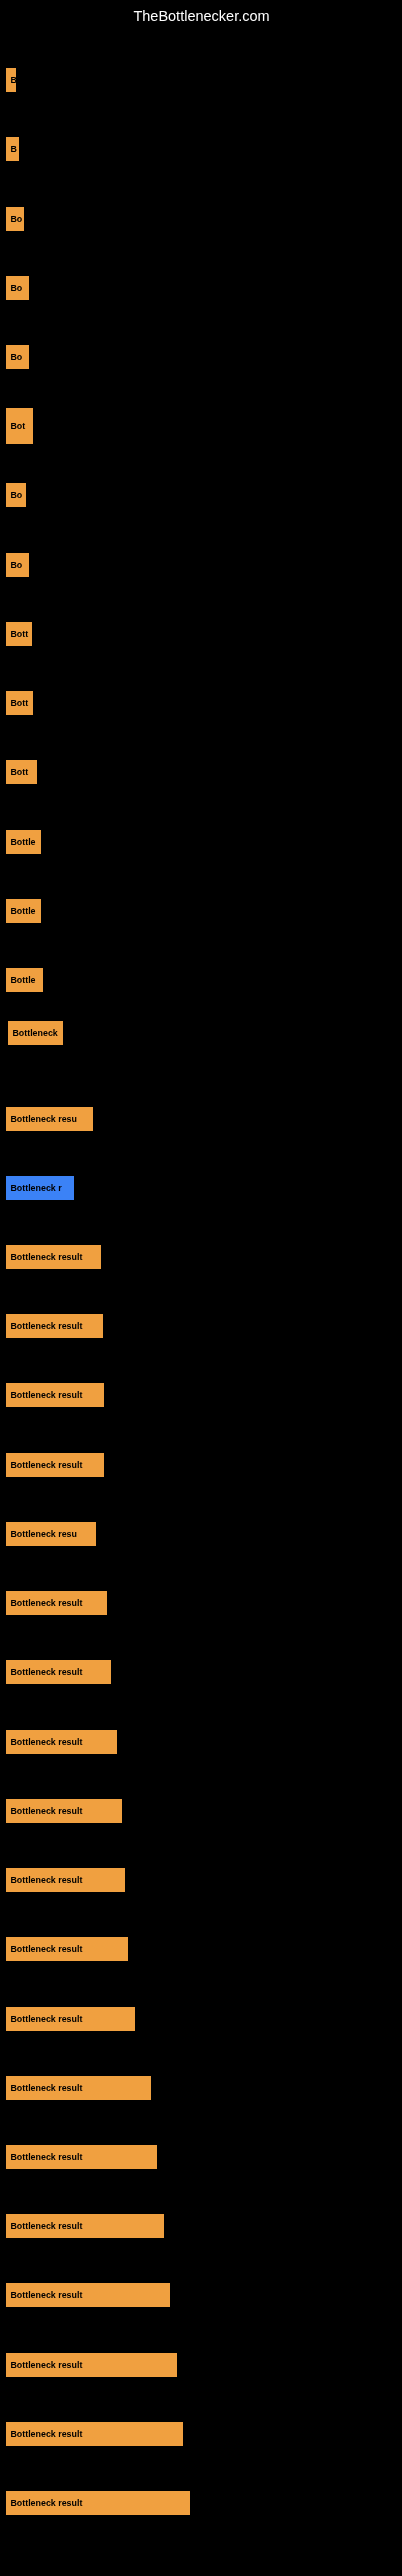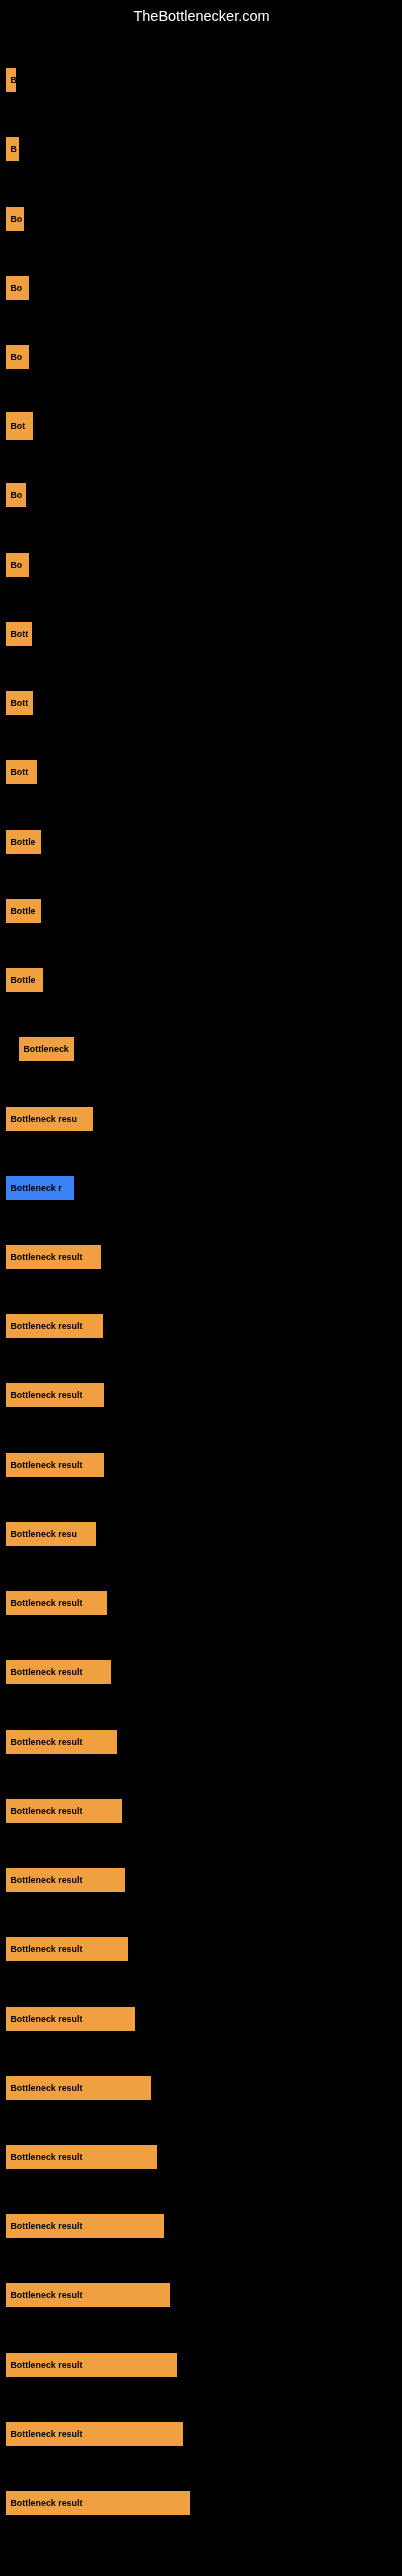--- a/index.html
+++ b/index.html
@@ -39,21 +39,21 @@
     <div style="position: absolute; top: 155px; left: 0px; width: 403px; height: 56px; display: flex; align-items: center;">
       <div style="background-color: rgb(240, 160, 64); color: rgb(0, 0, 0); font-size: 8.9px; font-weight: bold; padding: 3.2px 4px; white-space: nowrap; display: flex; align-items: center; height: 24px; min-width: 17.7px; width: 17.7px; margin-left: 6.4px; overflow: hidden;">Bo</div>
     </div>
     <div style="position: absolute; top: 224px; left: 0px; width: 403px; height: 56px; display: flex; align-items: center;">
       <div style="background-color: rgb(240, 160, 64); color: rgb(0, 0, 0); font-size: 8.9px; font-weight: bold; padding: 3.2px 4px; white-space: nowrap; display: flex; align-items: center; height: 24px; min-width: 22.5px; width: 22.5px; margin-left: 6.4px; overflow: hidden;">Bo</div>
     </div>
     <div style="position: absolute; top: 293px; left: 0px; width: 403px; height: 56px; display: flex; align-items: center;">
       <div style="background-color: rgb(240, 160, 64); color: rgb(0, 0, 0); font-size: 8.9px; font-weight: bold; padding: 3.2px 4px; white-space: nowrap; display: flex; align-items: center; height: 24px; min-width: 22.5px; width: 22.5px; margin-left: 6.4px; overflow: hidden;">Bo</div>
     </div>
     <div style="position: absolute; top: 362px; left: 0px; width: 403px; height: 56px; display: flex; align-items: center;">
-      <div style="background-color: rgb(240, 160, 64); color: rgb(0, 0, 0); font-size: 8.9px; font-weight: bold; padding: 3.2px 4px; white-space: nowrap; display: flex; align-items: center; height: 28px; min-width: 27px; width: 27px; margin-left: 6.4px; overflow: hidden;">Bot</div>
+      <div style="background-color: rgb(240, 160, 64); color: rgb(0, 0, 0); font-size: 8.9px; font-weight: bold; padding: 3.2px 4px; white-space: nowrap; display: flex; align-items: center; height: 36px; min-width: 27px; width: 27px; margin-left: 6.4px; overflow: hidden;">Bot</div>
     </div>
     <div style="position: absolute; top: 431px; left: 0px; width: 403px; height: 56px; display: flex; align-items: center;">
       <div style="background-color: rgb(240, 160, 64); color: rgb(0, 0, 0); font-size: 8.9px; font-weight: bold; padding: 3.2px 4px; white-space: nowrap; display: flex; align-items: center; height: 24px; min-width: 19.3px; width: 19.3px; margin-left: 6.4px; overflow: hidden;">Bo</div>
     </div>
     <div style="position: absolute; top: 501px; left: 0px; width: 403px; height: 56px; display: flex; align-items: center;">
       <div style="background-color: rgb(240, 160, 64); color: rgb(0, 0, 0); font-size: 8.9px; font-weight: bold; padding: 3.2px 4px; white-space: nowrap; display: flex; align-items: center; height: 24px; min-width: 22.5px; width: 22.5px; margin-left: 6.4px; overflow: hidden;">Bo</div>
     </div>
     <div style="position: absolute; top: 570px; left: 0px; width: 403px; height: 56px; display: flex; align-items: center;">
       <div style="background-color: rgb(240, 160, 64); color: rgb(0, 0, 0); font-size: 8.9px; font-weight: bold; padding: 3.2px 4px; white-space: nowrap; display: flex; align-items: center; height: 24px; min-width: 26px; width: 26px; margin-left: 6.4px; overflow: hidden;">Bott</div>
     </div>
@@ -65,21 +65,21 @@
     </div>
     <div style="position: absolute; top: 778px; left: 0px; width: 403px; height: 56px; display: flex; align-items: center;">
       <div style="background-color: rgb(240, 160, 64); color: rgb(0, 0, 0); font-size: 8.9px; font-weight: bold; padding: 3.2px 4px; white-space: nowrap; display: flex; align-items: center; height: 24px; min-width: 35px; width: 35px; margin-left: 6.4px; overflow: hidden;">Bottle</div>
     </div>
     <div style="position: absolute; top: 847px; left: 0px; width: 403px; height: 56px; display: flex; align-items: center;">
       <div style="background-color: rgb(240, 160, 64); color: rgb(0, 0, 0); font-size: 8.9px; font-weight: bold; padding: 3.2px 4px; white-space: nowrap; display: flex; align-items: center; height: 24px; min-width: 35px; width: 35px; margin-left: 6.4px; overflow: hidden;">Bottle</div>
     </div>
     <div style="position: absolute; top: 916px; left: 0px; width: 403px; height: 56px; display: flex; align-items: center;">
       <div style="background-color: rgb(240, 160, 64); color: rgb(0, 0, 0); font-size: 8.9px; font-weight: bold; padding: 3.2px 4px; white-space: nowrap; display: flex; align-items: center; height: 24px; min-width: 37px; width: 37px; margin-left: 6.4px; overflow: hidden;">Bottle</div>
     </div>
-    <div style="position: absolute; top: 985px; left: 13px; width: 333px; height: 56px; display: flex; align-items: center;">
+    <div style="position: absolute; top: 985px; left: 2px; width: 333px; height: 56px; display: flex; ">
       <div style="background-color: rgb(240, 160, 64); color: rgb(0, 0, 0); font-size: 8.9px; font-weight: bold; padding: 3.2px 4px; white-space: nowrap; display: flex; align-items: center; height: 24px; min-width: 55px; width: 55px; margin-left: 6.4px; overflow: hidden;">Bottleneck</div>
     </div>
     <div style="position: absolute; top: 1055px; left: 0px; width: 403px; height: 56px; display: flex; align-items: center;">
       <div style="background-color: rgb(240, 160, 64); color: rgb(0, 0, 0); font-size: 8.9px; font-weight: bold; padding: 3.2px 4px; white-space: nowrap; display: flex; align-items: center; height: 24px; min-width: 87px; width: 87px; margin-left: 6.4px; overflow: hidden;">Bottleneck resu</div>
     </div>
     <div style="position: absolute; top: 1124px; left: 0px; width: 403px; height: 56px; display: flex; align-items: center;">
       <div style="background-color: #3b82f6; color: rgb(0, 0, 0); font-size: 8.9px; font-weight: bold; padding: 3.2px 4px; white-space: nowrap; display: flex; align-items: center; height: 24px; min-width: 68px; width: 68px; margin-left: 6.4px; overflow: hidden;">Bottleneck r</div>
     </div>
     <div style="position: absolute; top: 1193px; left: 0px; width: 403px; height: 56px; display: flex; align-items: center;">
       <div style="background-color: rgb(240, 160, 64); color: rgb(0, 0, 0); font-size: 8.9px; font-weight: bold; padding: 3.2px 4px; white-space: nowrap; display: flex; align-items: center; height: 24px; min-width: 95px; width: 95px; margin-left: 6.4px; overflow: hidden;">Bottleneck result</div>

